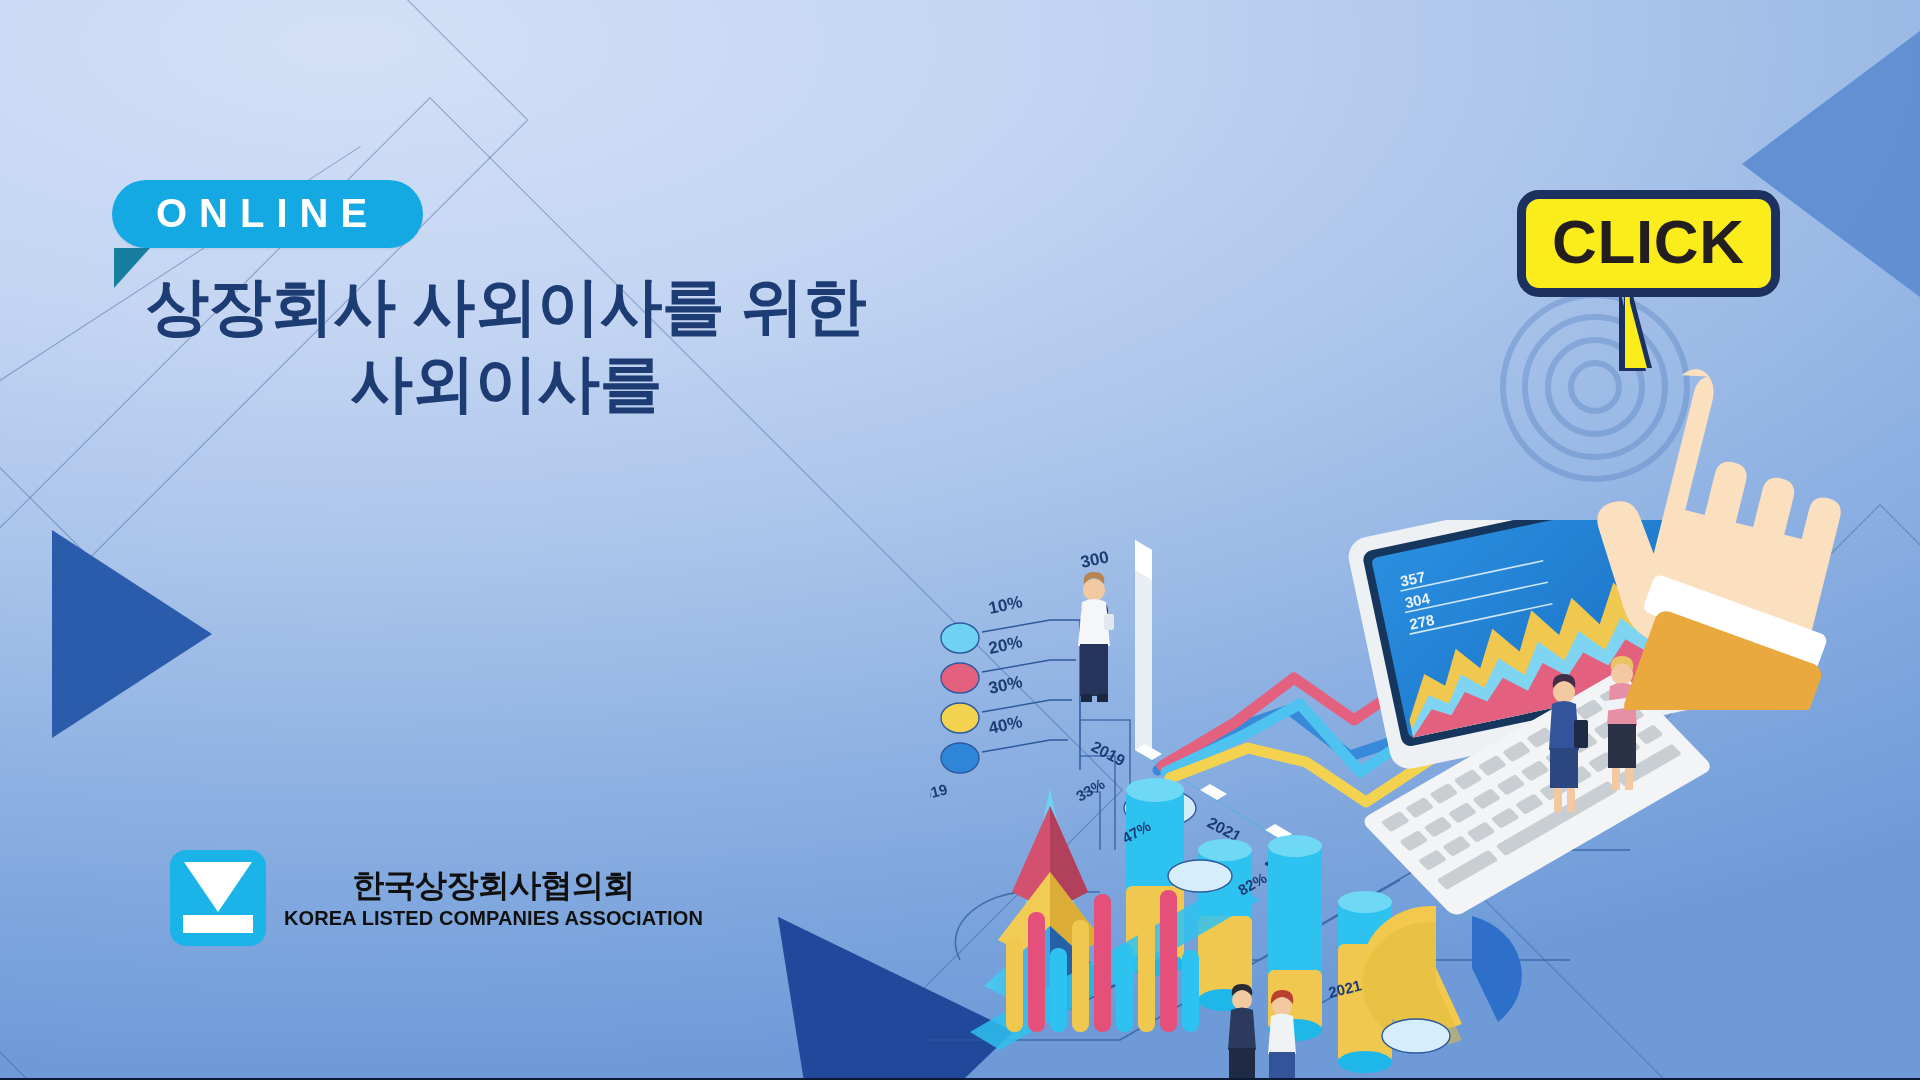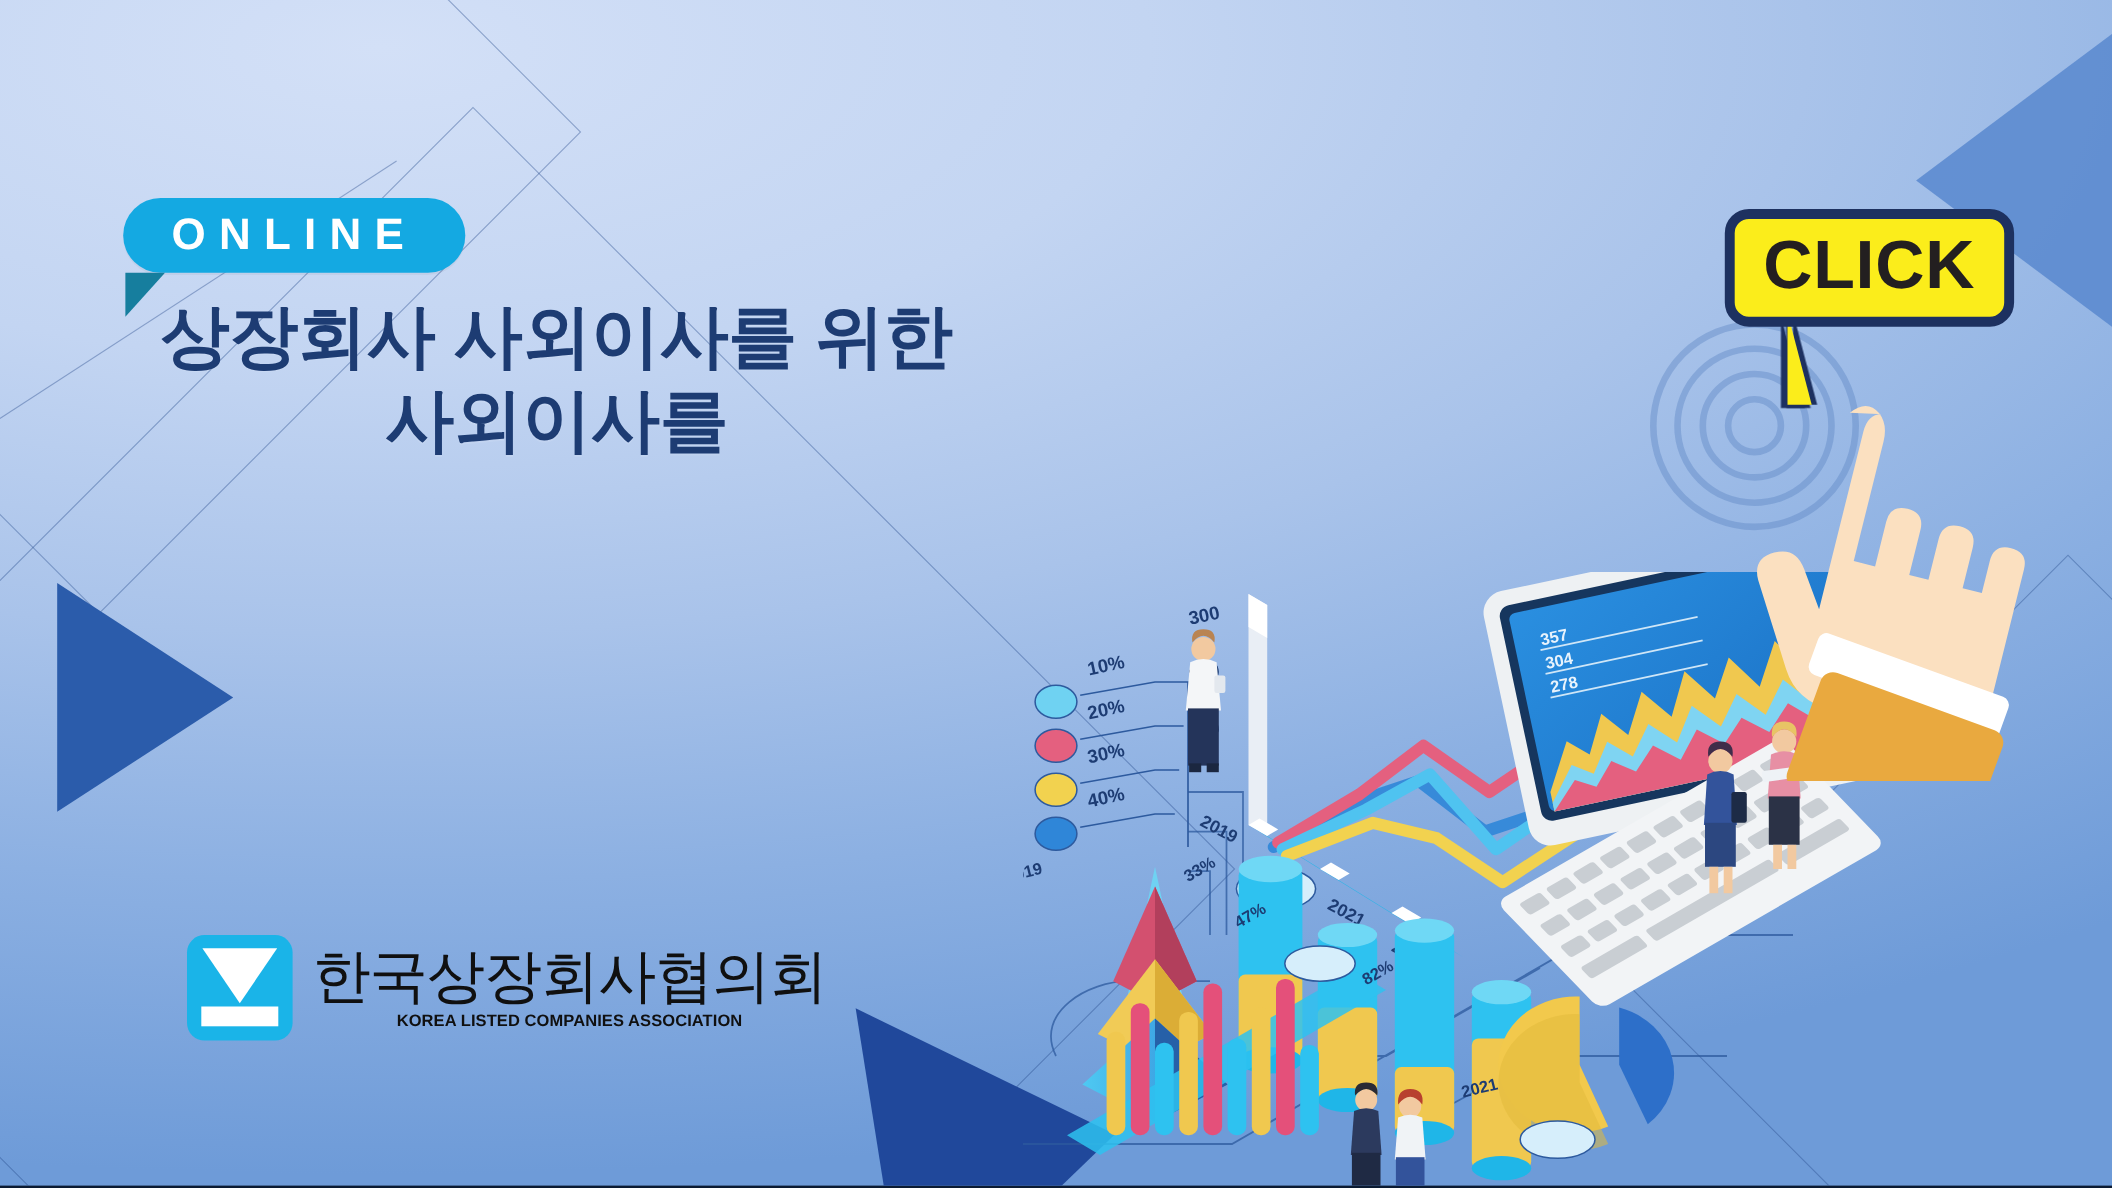--- a/index.html
+++ b/index.html
@@ -74,21 +74,21 @@
     font-size:63px;font-weight:800;
     line-height:1.22;
     letter-spacing:-.01em;
     white-space:nowrap;
     text-shadow:0 1px 0 rgba(255,255,255,.10);
   }
   .headline .l2{display:block;}
 
   
   .click-bubble{
-    position:absolute;left:1568px;top:190px;
+    position:absolute;left:1517px;top:190px;
     background:#fbed1b;
     border:9px solid #1d3160;
     border-radius:22px;
     padding:6px 26px 10px 26px;
     font-size:62px;font-weight:800;
     color:#231f20;
     letter-spacing:.01em;
     line-height:1.18;
     z-index:9;
   }
@@ -123,22 +123,22 @@
     width:0;height:0;margin-top:12px;
     border-left:34px solid transparent;
     border-right:34px solid transparent;
     border-top:50px solid #ffffff;
   }
   .logo-mark .bar-w{
     position:absolute;left:13px;bottom:13px;
     width:70px;height:18px;background:#ffffff;
   }
   .logo-text{display:flex;flex-direction:column;line-height:1;}
-  .logo-ko{font-size:53px;font-weight:400;color:#101010;letter-spacing:-.02em;}
-  .logo-en{font-size:15px;font-weight:700;color:#101010;letter-spacing:.005em;margin-top:7px;}
+  .logo-ko{font-size:32px;font-weight:700;color:#101010;letter-spacing:-.02em;}
+  .logo-en{font-size:20px;font-weight:700;color:#101010;letter-spacing:.005em;margin-top:7px;}
 </style>
 </head>
 <body>
 
 <div class="stage">
 
   <div class="bg-layer">
     <div class="outline out-a"></div>
     <div class="outline out-b"></div>
     <div class="outline out-c"></div>

